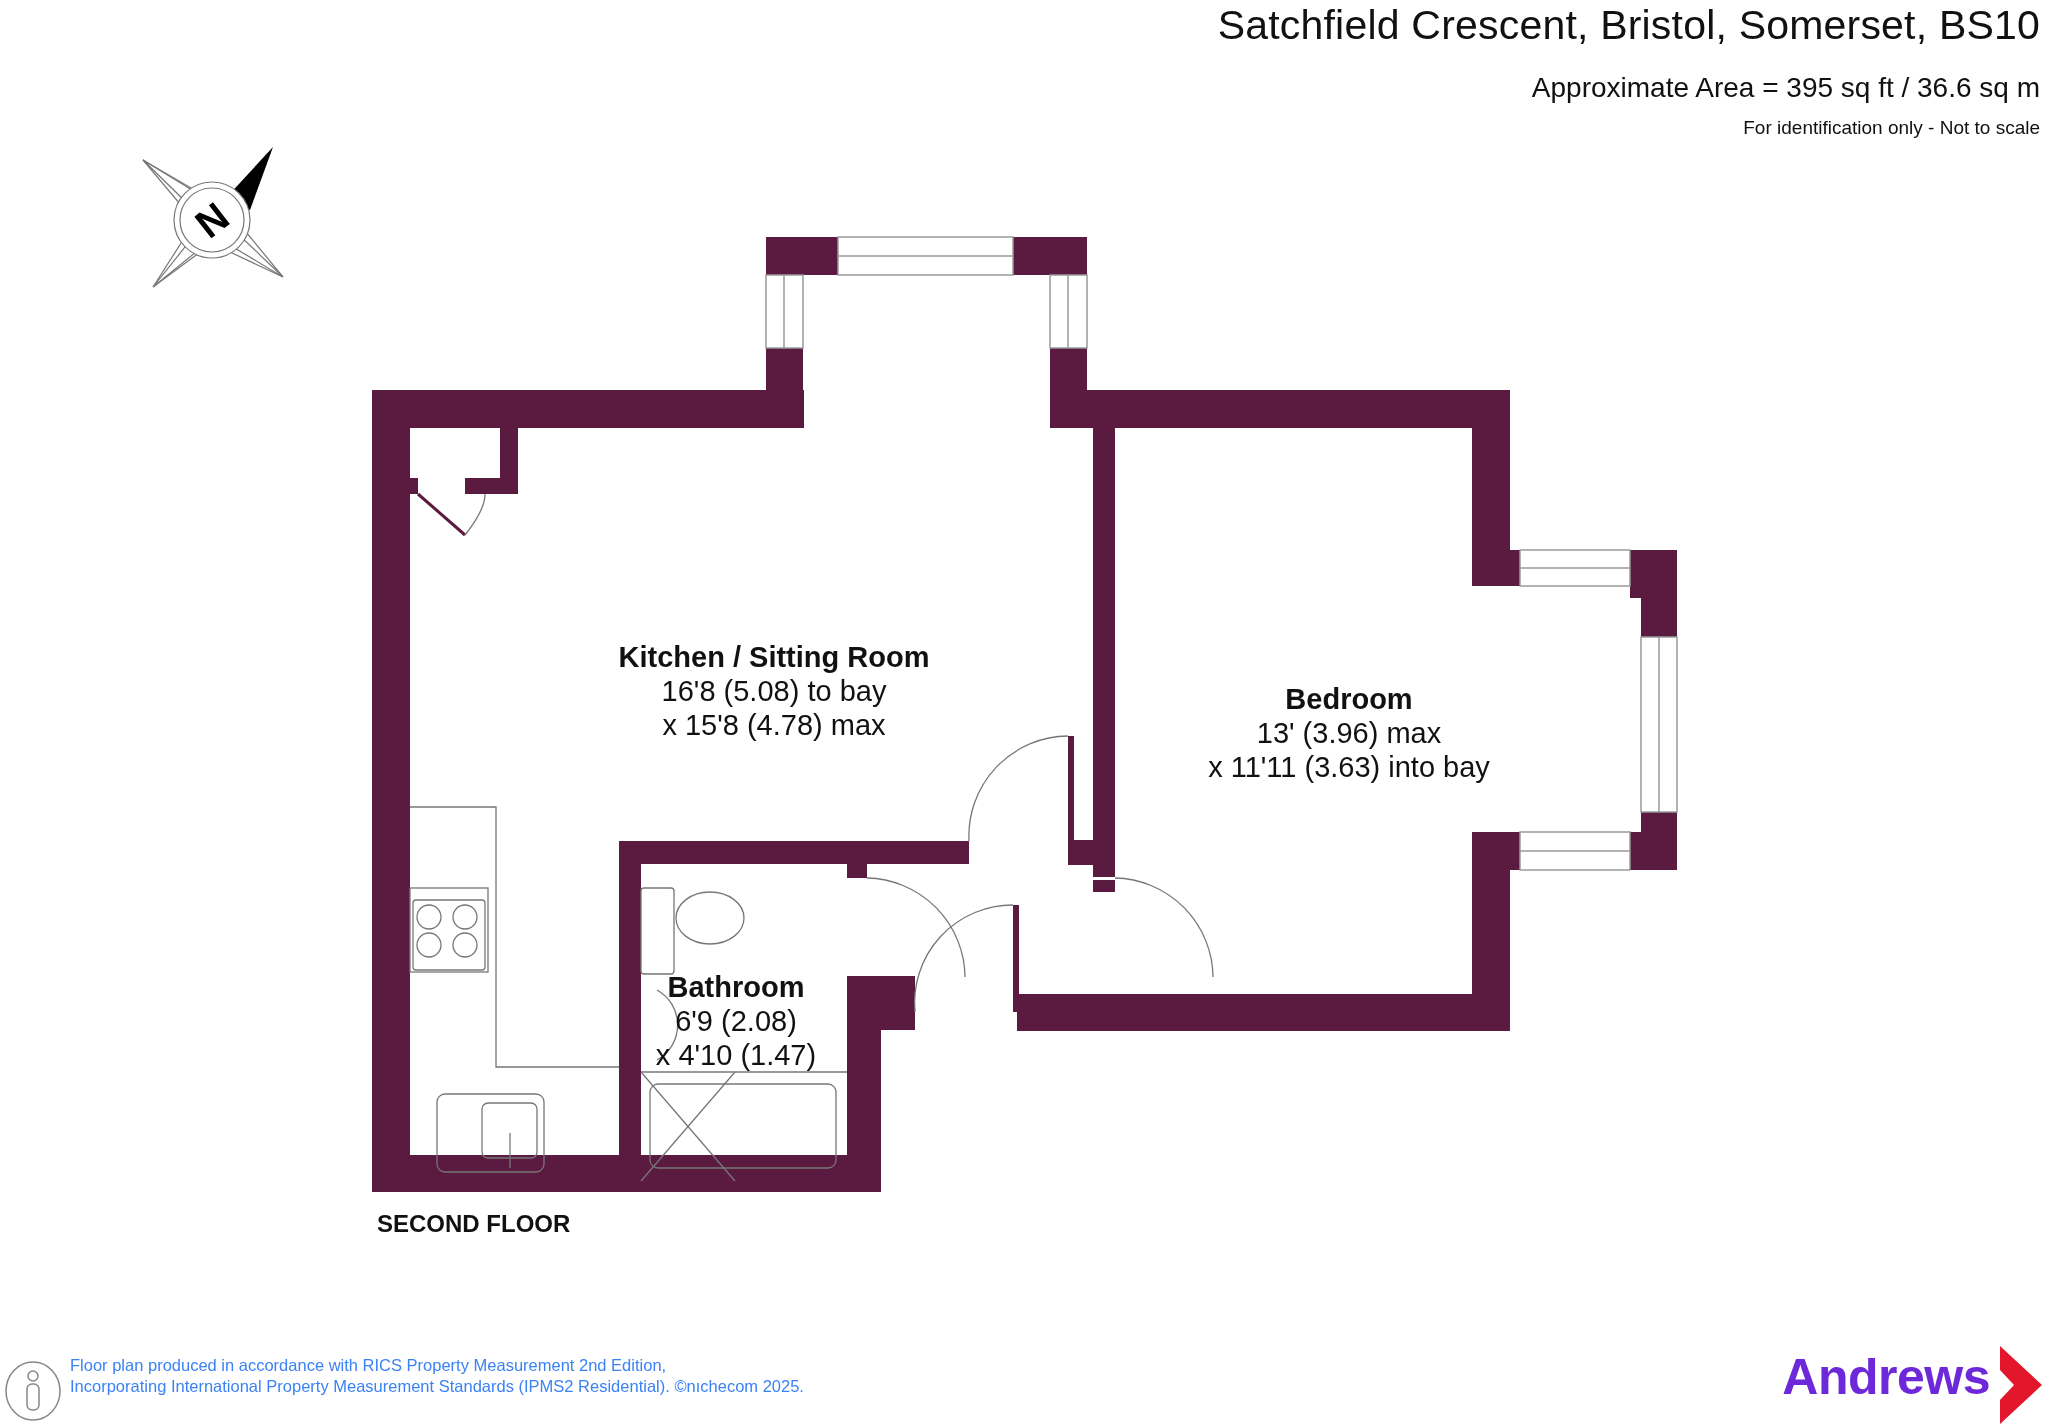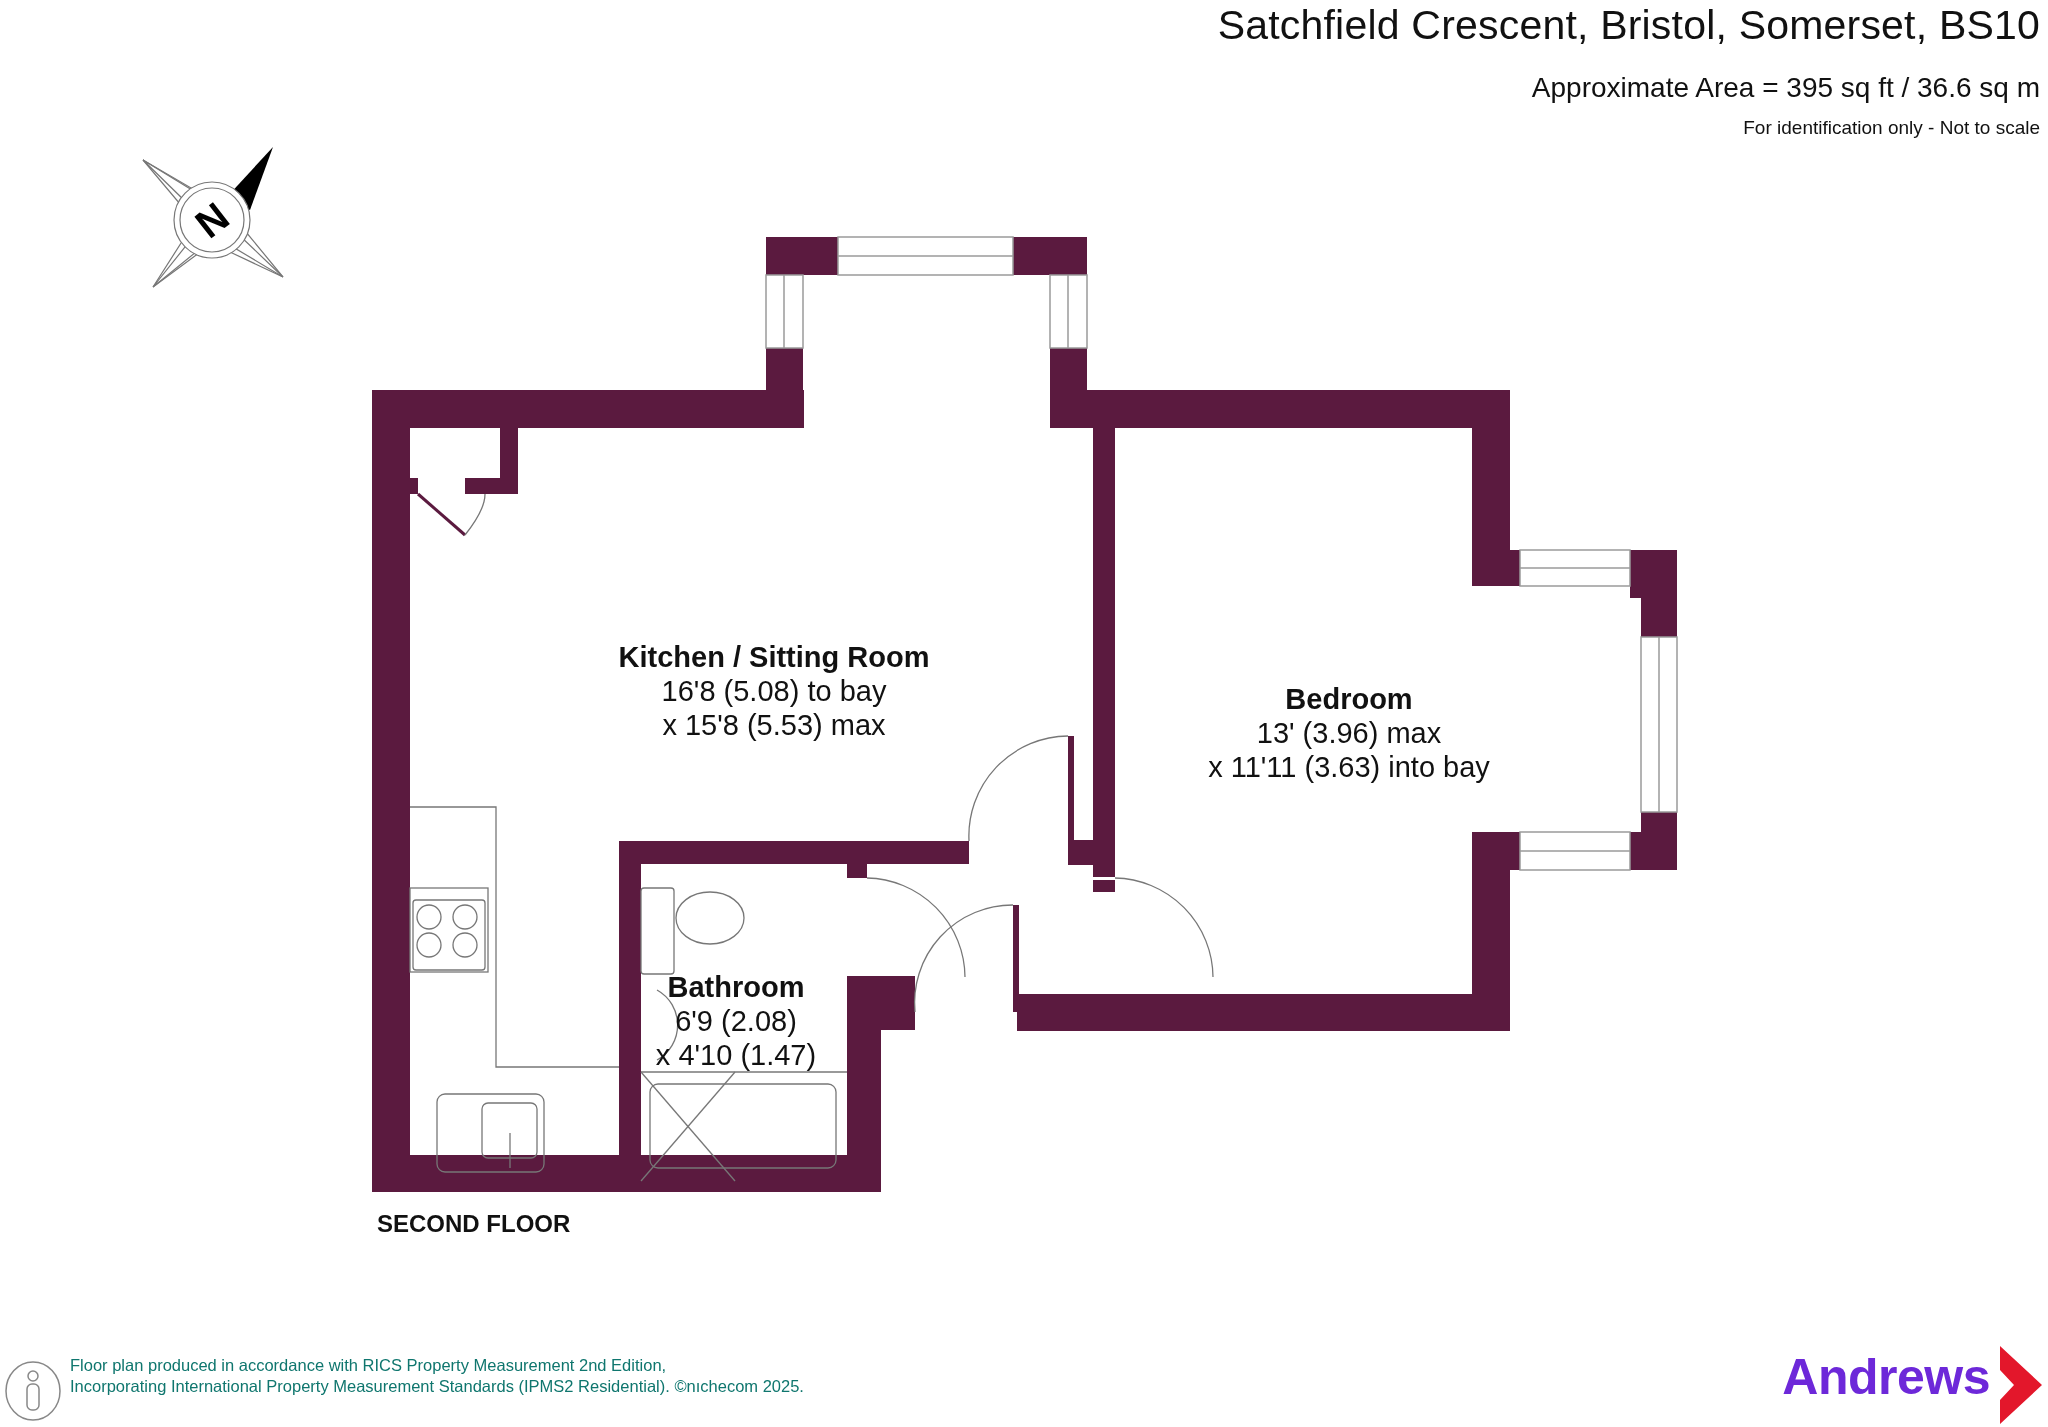--- a/index.html
+++ b/index.html
@@ -4,21 +4,21 @@
 <style>
   html,body{margin:0;padding:0;background:#fff;}
   body{width:2048px;height:1427px;position:relative;overflow:hidden;font-family:"Liberation Sans",sans-serif;color:#111;}
   .abs{position:absolute;}
   .title{right:8px;top:2px;font-size:41px;font-weight:normal;letter-spacing:0.2px;white-space:nowrap;margin-left:32px;}
   .area{right:8px;top:72px;font-size:28px;white-space:nowrap;}
   .note{right:8px;top:117px;font-size:19px;white-space:nowrap;}
   .room-label{text-align:center;font-size:29px;line-height:34px;white-space:nowrap;transform:translateX(-50%);}
   .room-label .rn{font-weight:bold;margin-top:32px;}
   .floor-label{left:377px;top:1210px;font-size:24px;font-weight:bold;}
-  .footer{left:70px;top:1355px;font-size:16.5px;line-height:21px;color:#0f766e;white-space:nowrap;}
+  .footer{left:70px;top:1355px;font-size:16.5px;line-height:21px;color:#3b82f6;white-space:nowrap;}
   .logo{right:58px;top:1348px;font-size:50px;font-weight:bold;color:#6d28d9;letter-spacing:-0.5px;}
 </style>
 </head>
 <body>
 
 <div class="abs title">Satchfield Crescent, Bristol, Somerset, BS10</div>
 <div class="abs area">Approximate Area = 395 sq ft / 36.6 sq m</div>
 <div class="abs note">For identification only - Not to scale</div>
 
 <svg class="abs" style="left:138px;top:142px" width="150" height="150" viewBox="0 0 150 150">
@@ -123,21 +123,21 @@
     <line x1="641" y1="1072" x2="847" y2="1072"></line>
     <rect x="650" y="1084" width="186" height="84" rx="8"></rect>
     <line x1="641" y1="1072" x2="735" y2="1181"></line>
     <line x1="641" y1="1181" x2="735" y2="1072"></line>
   </g>
 </svg>
 
 <div class="abs room-label" style="left:774px;top:608px">
   <div class="rn">Kitchen / Sitting Room</div>
   <div>16'8 (5.08) to bay</div>
-  <div>x 15'8 (5.53) max</div>
+  <div>x 15'8 (4.78) max</div>
 </div>
 <div class="abs room-label" style="left:1349px;top:650px">
   <div class="rn">Bedroom</div>
   <div>13' (3.96) max</div>
   <div>x 11'11 (3.63) into bay</div>
 </div>
 <div class="abs room-label" style="left:736px;top:938px">
   <div class="rn">Bathroom</div>
   <div>6'9 (2.08)</div>
   <div>x 4'10 (1.47)</div>

